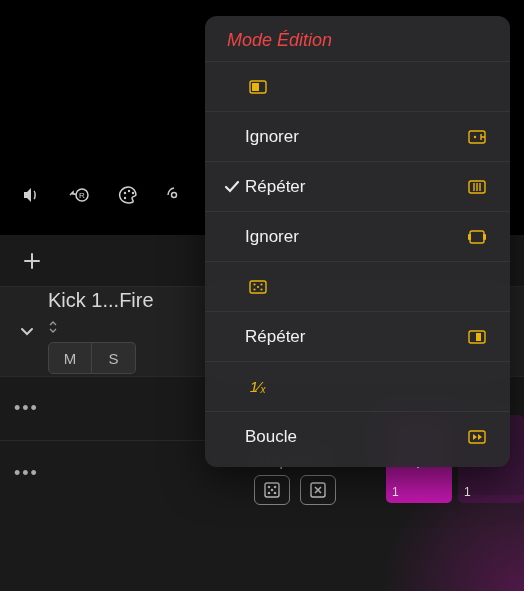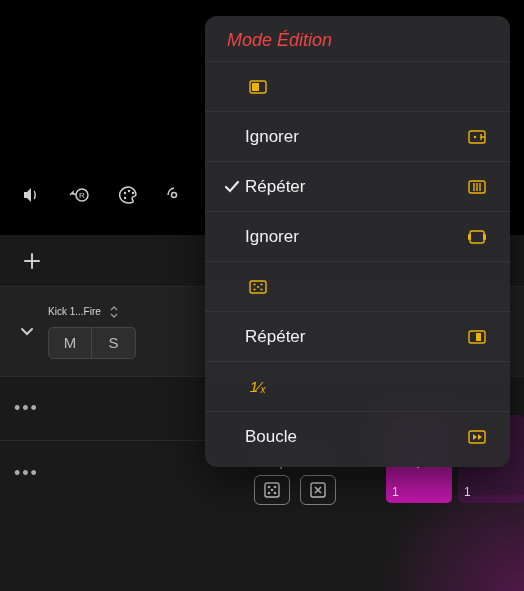--- a/index.html
+++ b/index.html
@@ -43,21 +43,21 @@
   .track-row {
     height: 90px;
     display: flex;
     align-items: center;
     padding-left: 12px;
     border-bottom: 1px solid #2a2a2a;
     background: #222;
   }
   .expander { width: 30px; display:flex; justify-content:center; }
   .track-info { display:flex; flex-direction:column; gap:8px; margin-left:6px; }
-  .track-name-row { display:flex; align-items:center; gap:8px; color:#d8d8d8; font-size:10px; }
+  .track-name-row { display:flex; gap:8px; color:#d8d8d8; font-size:20px;flex-direction:column; }
   .ms-row { display:flex; gap:0; }
   .ms-btn {
     width: 44px; height: 32px;
     background:#2e2e2e; border:1px solid #444;
     color:#bbb; font-size:15px;
     display:flex; align-items:center; justify-content:center;
     cursor:pointer;
   }
   .ms-btn:first-child { border-radius:5px 0 0 5px; }
   .ms-btn:last-child { border-radius:0 5px 5px 0; border-left:none; }

